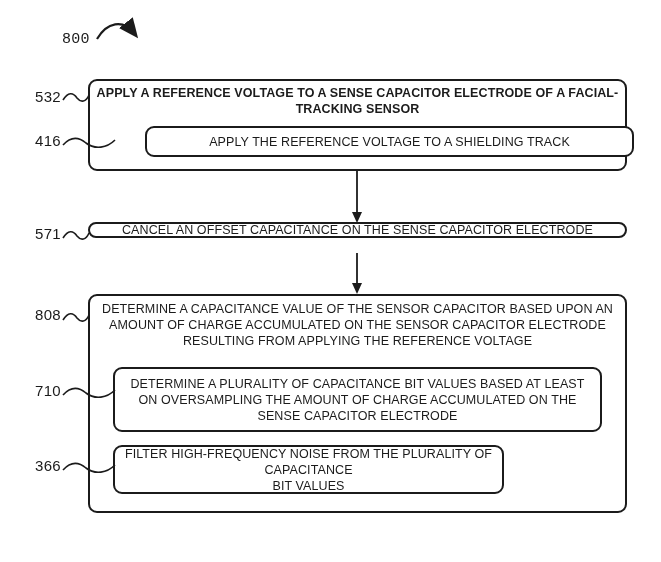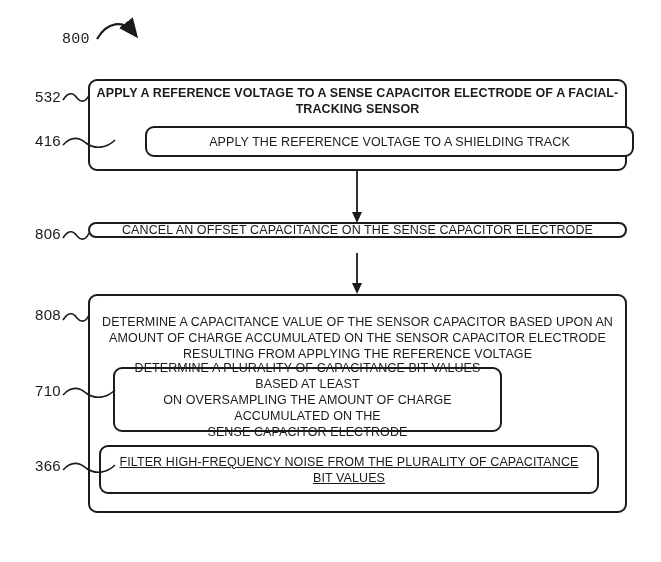--- a/index.html
+++ b/index.html
@@ -59,50 +59,50 @@
 </svg>
 
 <svg class="abs" style="left:350px;top:171px;" width="14" height="52" viewBox="0 0 14 52">
   <line x1="7" y1="0" x2="7" y2="43" stroke="#1b1b1b" stroke-width="1.8"></line>
   <path d="M2,41 L12,41 L7,52 z" fill="#1b1b1b"></path>
 </svg>
 
 <div class="abs flow-box v-center" style="left:88px;top:222px;width:539px;height:16px;">
   <div class="box-text">CANCEL AN OFFSET CAPACITANCE ON THE SENSE CAPACITOR ELECTRODE</div>
 </div>
-<div class="abs ref-label" style="left:35px;top:226px;">806</div>
+<div class="abs ref-label" style="left:35px;top:226px;">571</div>
 <svg class="abs" style="left:62px;top:229px;" width="28" height="14" viewBox="0 0 28 14">
   <path d="M1,9 C6,1 11,1 15,7 C19,12 24,11 27,4" fill="none" stroke="#1b1b1b" stroke-width="1.6"></path>
 </svg>
 
 <svg class="abs" style="left:350px;top:253px;" width="14" height="41" viewBox="0 0 14 41">
   <line x1="7" y1="0" x2="7" y2="32" stroke="#1b1b1b" stroke-width="1.8"></line>
   <path d="M2,30 L12,30 L7,41 z" fill="#1b1b1b"></path>
 </svg>
 
 <div class="abs flow-box" style="left:88px;top:294px;width:539px;height:219px;">
-  <div class="box-text" style="padding-top:18px;">DETERMINE A CAPACITANCE VALUE OF THE SENSOR CAPACITOR BASED UPON AN
+  <div class="box-text" style="padding-top:5px;">DETERMINE A CAPACITANCE VALUE OF THE SENSOR CAPACITOR BASED UPON AN
 AMOUNT OF CHARGE ACCUMULATED ON THE SENSOR CAPACITOR ELECTRODE
 RESULTING FROM APPLYING THE REFERENCE VOLTAGE</div>
 </div>
 <div class="abs ref-label" style="left:35px;top:307px;">808</div>
 <svg class="abs" style="left:62px;top:311px;" width="28" height="14" viewBox="0 0 28 14">
   <path d="M1,9 C6,1 11,1 15,7 C19,12 24,11 27,4" fill="none" stroke="#1b1b1b" stroke-width="1.6"></path>
 </svg>
 
-<div class="abs flow-box v-center" style="left:113px;top:367px;width:389px;height:65px;">
+<div class="abs flow-box v-center" style="left:113px;top:367px;width:489px;height:65px;">
   <div class="box-text">DETERMINE A PLURALITY OF CAPACITANCE BIT VALUES BASED AT LEAST
 ON OVERSAMPLING THE AMOUNT OF CHARGE ACCUMULATED ON THE
 SENSE CAPACITOR ELECTRODE</div>
 </div>
 <div class="abs ref-label" style="left:35px;top:383px;">710</div>
 <svg class="abs" style="left:62px;top:386px;" width="54" height="14" viewBox="0 0 54 14">
   <path d="M1,9 C9,0 17,1 24,7 C33,14 45,12 53,4" fill="none" stroke="#1b1b1b" stroke-width="1.6"></path>
 </svg>
 
-<div class="abs flow-box v-center" style="left:99px;top:445px;width:500px;height:49px;text-decoration:underline;">
+<div class="abs flow-box v-center" style="left:113px;top:445px;width:391px;height:49px;">
   <div class="box-text">FILTER HIGH-FREQUENCY NOISE FROM THE PLURALITY OF CAPACITANCE
 BIT VALUES</div>
 </div>
 <div class="abs ref-label" style="left:35px;top:458px;">366</div>
 <svg class="abs" style="left:62px;top:461px;" width="54" height="14" viewBox="0 0 54 14">
   <path d="M1,9 C9,0 17,1 24,7 C33,14 45,12 53,4" fill="none" stroke="#1b1b1b" stroke-width="1.6"></path>
 </svg>
 
 </body></html>

